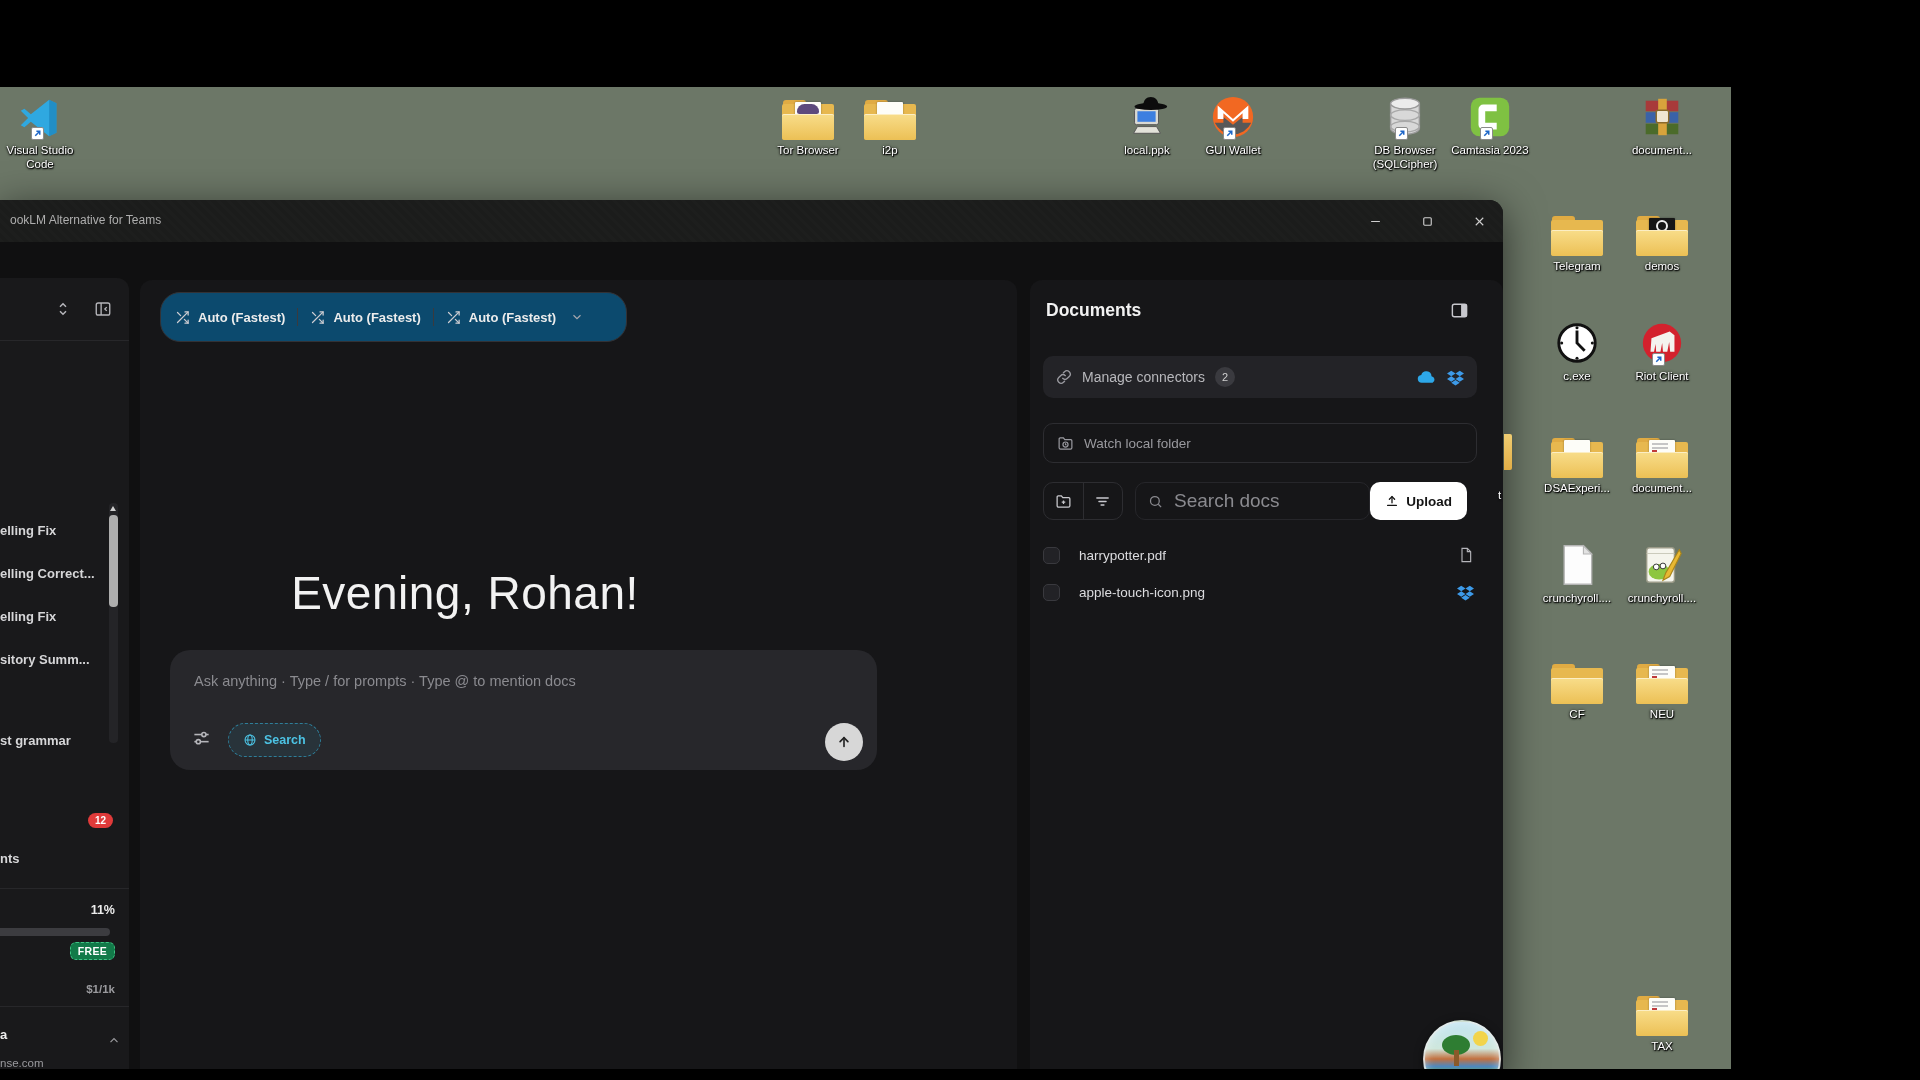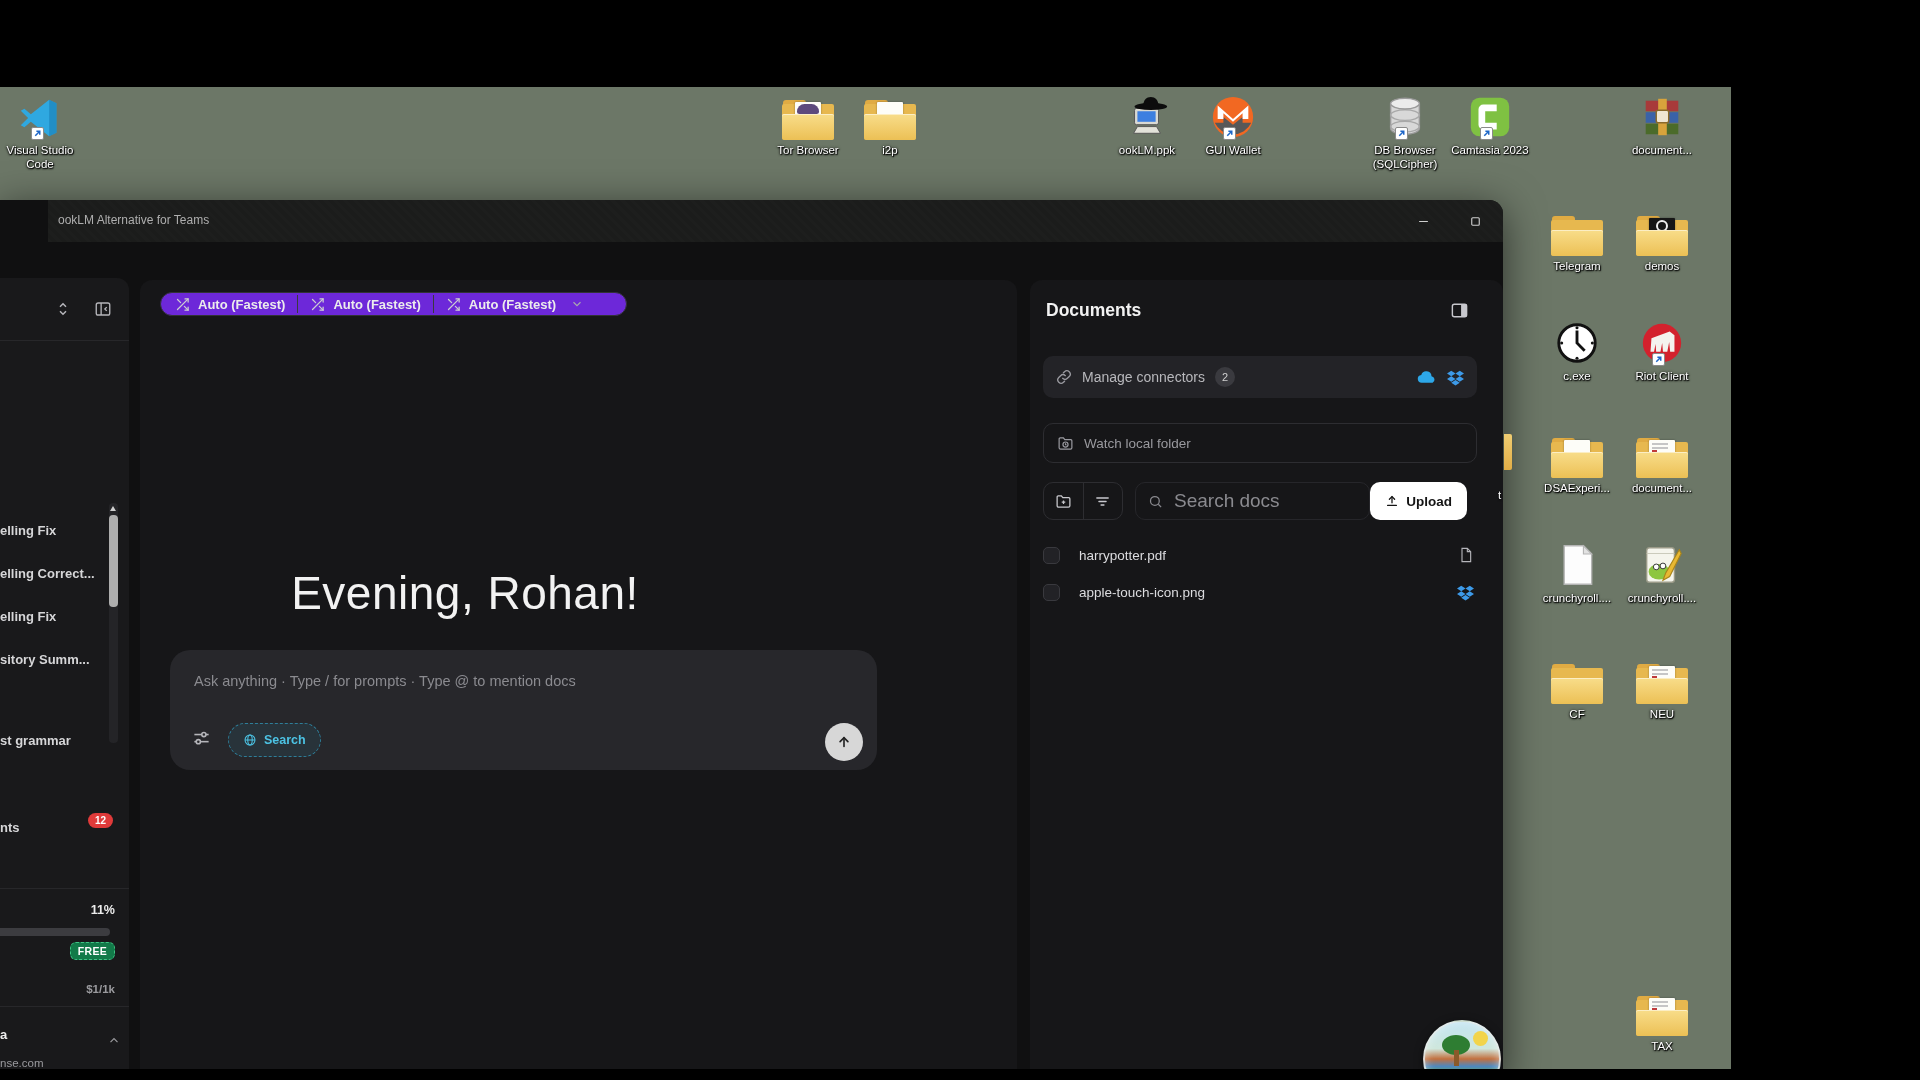--- a/index.html
+++ b/index.html
@@ -31,21 +31,21 @@
   .paper.tor::after{content:"";position:absolute;left:2px;top:2px;right:2px;height:10px;background:#5d4a7d;border-radius:9px 9px 3px 3px;}
   .paper.demos{background:#161616;}
   .paper.demos::after{content:"";position:absolute;left:7px;top:2px;width:8px;height:8px;border:2px solid #eee;border-radius:50%;}
   .paper.doc::after{content:"";position:absolute;left:3px;top:3px;width:16px;height:2px;background:#c6c6c6;box-shadow:0 4px 0 #c6c6c6;}
   .paper.doc::before{content:"";position:absolute;left:3px;bottom:1px;width:5px;height:3px;background:#bf3a3a;}
 
   
   .window{position:absolute;left:0;top:200px;width:1503px;height:880px;background:#101011;border-radius:0 14px 0 0;
       overflow:hidden;z-index:2;box-shadow:0 8px 40px rgba(0,0,0,.6);}
   .titlebar{position:absolute;left:0;top:0;right:0;height:42px;
-      background:repeating-linear-gradient(45deg,#1d1e1d 0 3px,#1b1c1b 3px 7px);margin-left:48px;}
+      background:repeating-linear-gradient(45deg,#1d1e1d 0 3px,#1b1c1b 3px 7px);}
   .titlebar .ttl{position:absolute;left:10px;top:13px;font-size:12px;color:#aeaeae;}
   .wbtn{position:absolute;top:0;width:46px;height:42px;display:flex;align-items:center;justify-content:center;}
 
   .panel{position:absolute;background:#161618;}
   .sidebar{left:0;top:78px;width:129px;height:802px;background:#19191b;border-radius:0 12px 0 0;}
   .mainp{left:140px;top:80px;width:877px;height:800px;border-radius:12px 12px 0 0;}
   .docsp{left:1030px;top:80px;width:473px;height:800px;border-radius:12px 12px 0 0;}
 
   
   .sb-div{position:absolute;left:0;right:0;height:1px;background:#27272a;}
@@ -57,22 +57,22 @@
       padding:2px 7px;border-radius:9px;}
   .pct{position:absolute;right:14px;top:625px;font-size:12.5px;font-weight:700;color:#ececec;}
   .pbar{position:absolute;left:-6px;top:650px;width:116px;height:8px;background:#3c3c40;border-radius:4px;}
   .free{position:absolute;right:14px;top:664px;background:#127a49;border:1px dashed #3fc284;color:#fff;
       font-size:10.5px;font-weight:700;padding:2px 7px;border-radius:6px;letter-spacing:.3px;}
   .price{position:absolute;right:14px;top:705px;font-size:11.5px;font-weight:600;color:#9a9a9e;}
   .acct-n{position:absolute;left:0;top:749px;font-size:13px;font-weight:700;color:#ececec;}
   .acct-e{position:absolute;left:0;top:770px;font-size:11.5px;color:#9a9a9e;}
 
   
-  .modelbar{position:absolute;left:20px;top:12px;height:24px;width:467px;border:1px solid #323236;border-radius:20px;
-      background:#6d28d9;display:flex;align-items:center;padding:0 14px;}
+  .modelbar{position:absolute;left:20px;top:12px;height:50px;width:467px;border:1px solid #323236;border-radius:20px;
+      background:#0c4a6e;display:flex;align-items:center;padding:0 14px;}
   .mseg{display:flex;align-items:center;gap:8px;cursor:pointer;}
   .mseg .mlabel{font-size:13px;font-weight:700;color:#ececec;white-space:nowrap;}
   .mdiv{width:1px;height:18px;background:#3a3a3e;margin:0 12px;}
   .greet{position:absolute;left:40px;top:286px;width:570px;text-align:center;font-size:46px;font-weight:500;
       color:#f2f2f2;letter-spacing:.5px;}
   .card{position:absolute;left:30px;top:370px;width:707px;height:120px;background:#27272b;border-radius:20px;}
   .card input{position:absolute;left:22px;top:22px;width:640px;background:transparent;border:none;outline:none;
       font-size:14.5px;color:#c9c9ce;}
   .card input::placeholder{color:#8b8b90;}
   .tune{position:absolute;left:22px;bottom:22px;}
@@ -160,21 +160,21 @@
   <div class="dicon" style="left:1105px;top:92px">
     <div class="art">
       <svg width="46" height="46" viewBox="0 0 48 48">
           <path d="M14 34h20l4 7H10z" fill="#e3e3da" stroke="#555"></path>
           <rect x="11" y="15" width="25" height="17" rx="2" fill="#d9d9d2" stroke="#555"></rect>
           <rect x="14" y="18" width="19" height="11" fill="#3d7fe0"></rect>
           <ellipse cx="28" cy="13" rx="17" ry="3.8" fill="#0c0c0c"></ellipse>
           <path d="M20 13c0-7 3.5-10 8-10s8 3 8 10z" fill="#0c0c0c"></path>
         </svg>
     </div>
-    <div class="lbl">ookLM.ppk</div>
+    <div class="lbl">local.ppk</div>
   </div>
 
   <div class="dicon" style="left:1191px;top:92px">
     <div class="art">
       <svg width="46" height="46" viewBox="0 0 48 48">
           <circle cx="24" cy="24" r="21" fill="#f26822"></circle>
           <path d="M5 30a21 21 0 0038 0h-9v-6l-10 8-10-8v6z" fill="#585858"></path>
           <path d="M8 26V12l16 14L40 12v14h-6v-6l-10 9-10-9v6z" fill="#fff"></path>
         </svg>
       <span class="shortcut">
@@ -398,21 +398,21 @@
       <div class="sb-item" style="top:331px">elling Fix</div>
       <div class="sb-item" style="top:374px">sitory Summ...</div>
       <div class="sb-item" style="top:455px">st grammar</div>
 
       <div class="sb-scroll">
         <div class="sb-arr"></div>
         <div class="sb-thumb"></div>
       </div>
 
       <span class="badge-red">12</span>
-      <div class="sb-item" style="top:542px">nts</div>
+      <div class="sb-item" style="top:573px">nts</div>
       <div class="sb-div" style="top:610px"></div>
 
       <span class="pct">11%</span>
       <div class="pbar"></div>
       <span class="free">FREE</span>
       <span class="price">$1/1k</span>
       <div class="sb-div" style="top:728px"></div>
 
       <div style="position:absolute;left:0;top:742px;right:0;height:60px;cursor:pointer">
         <span class="acct-n" style="top:7px">a</span>

